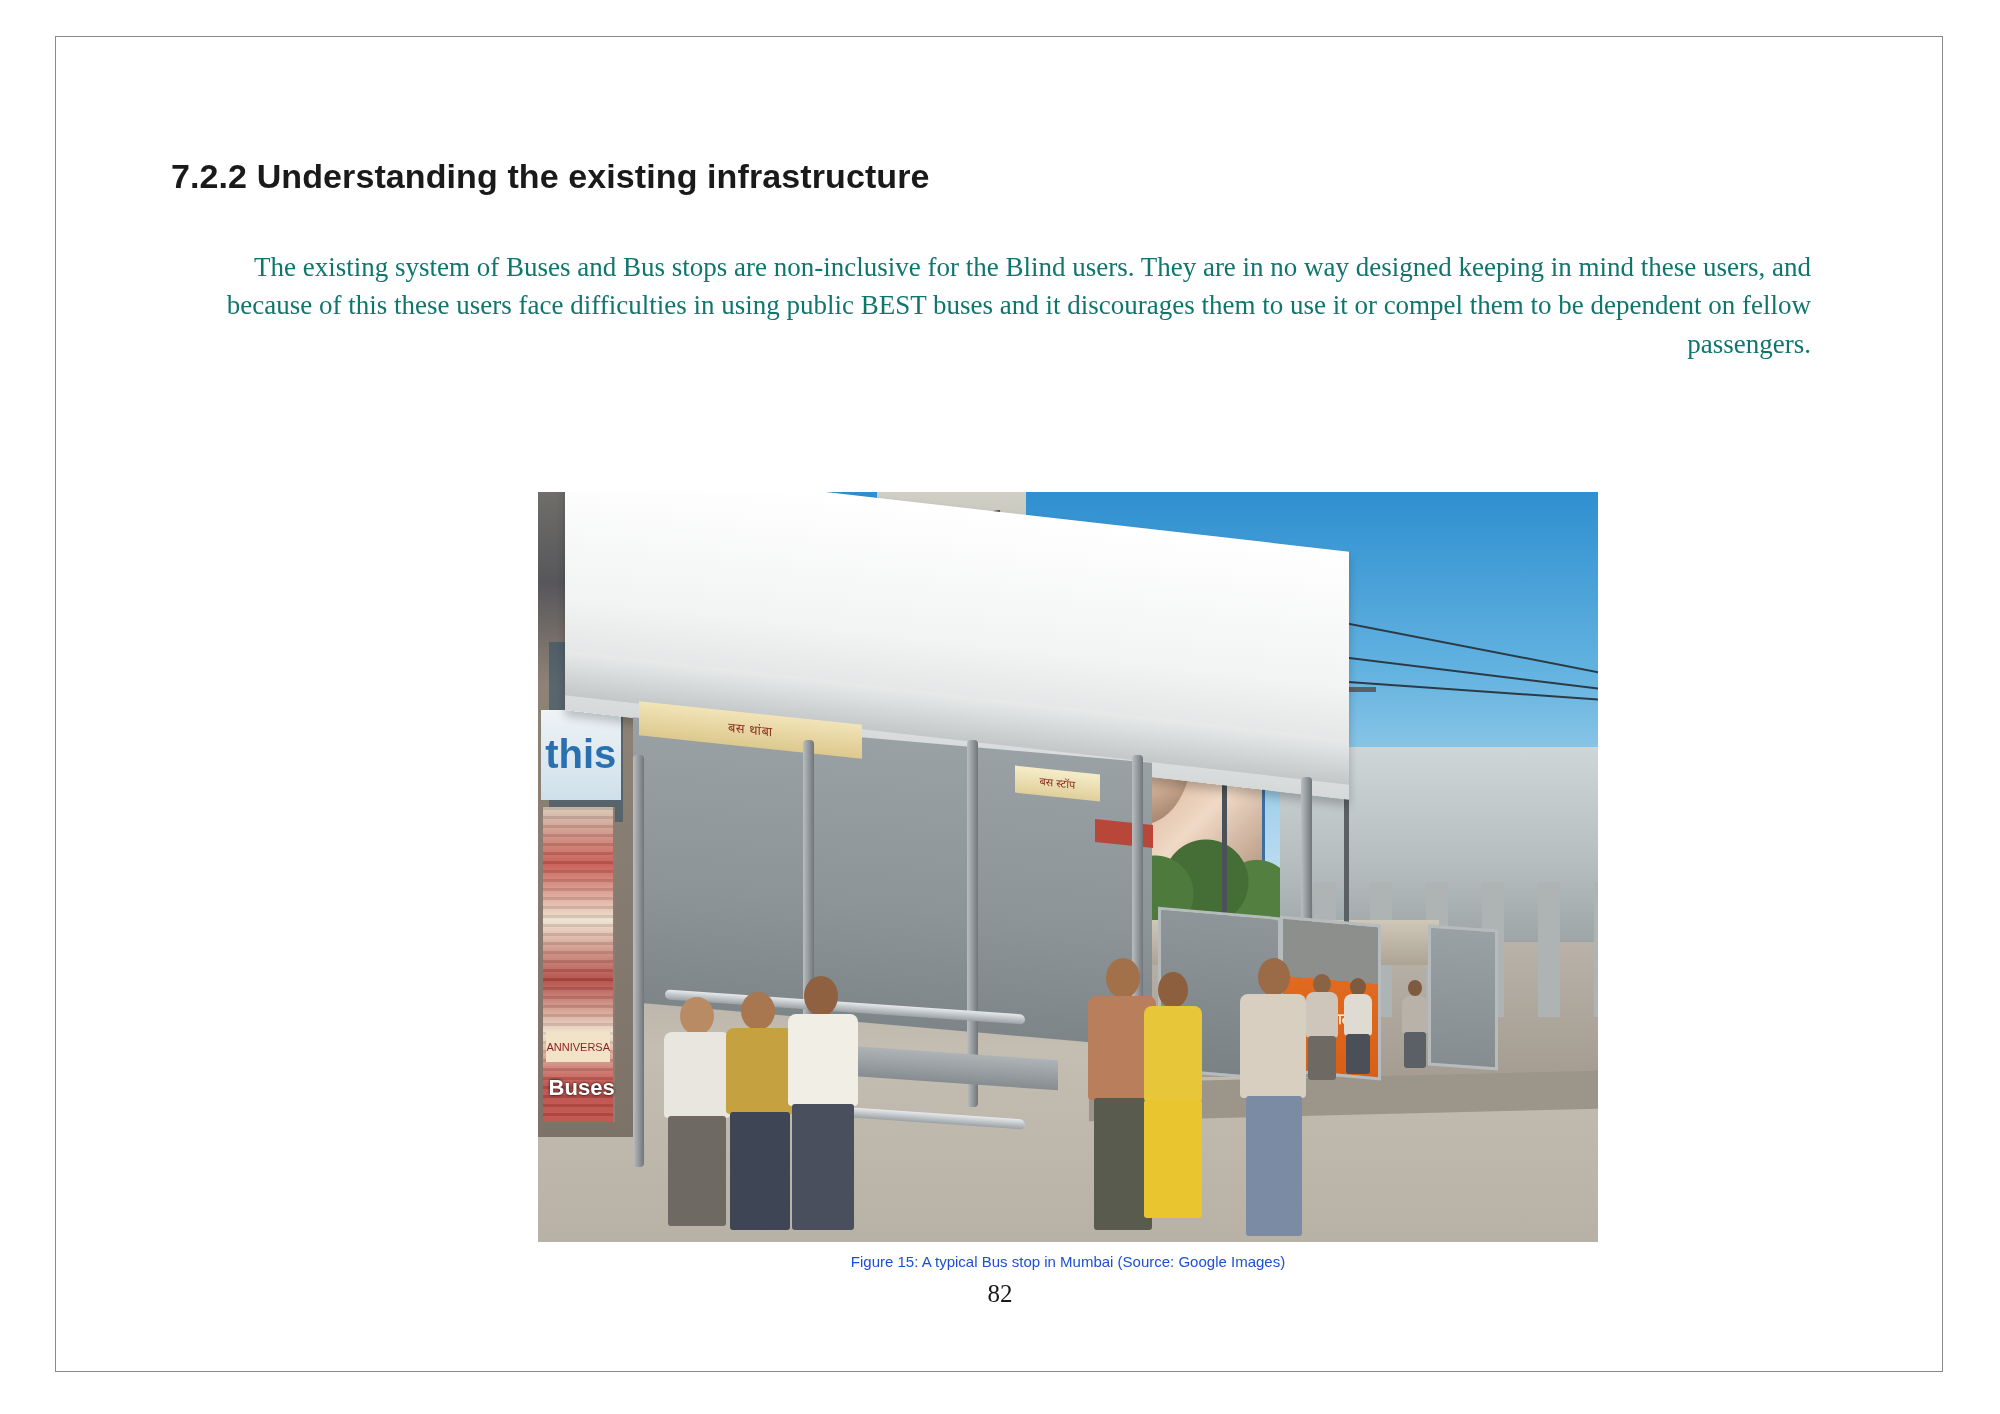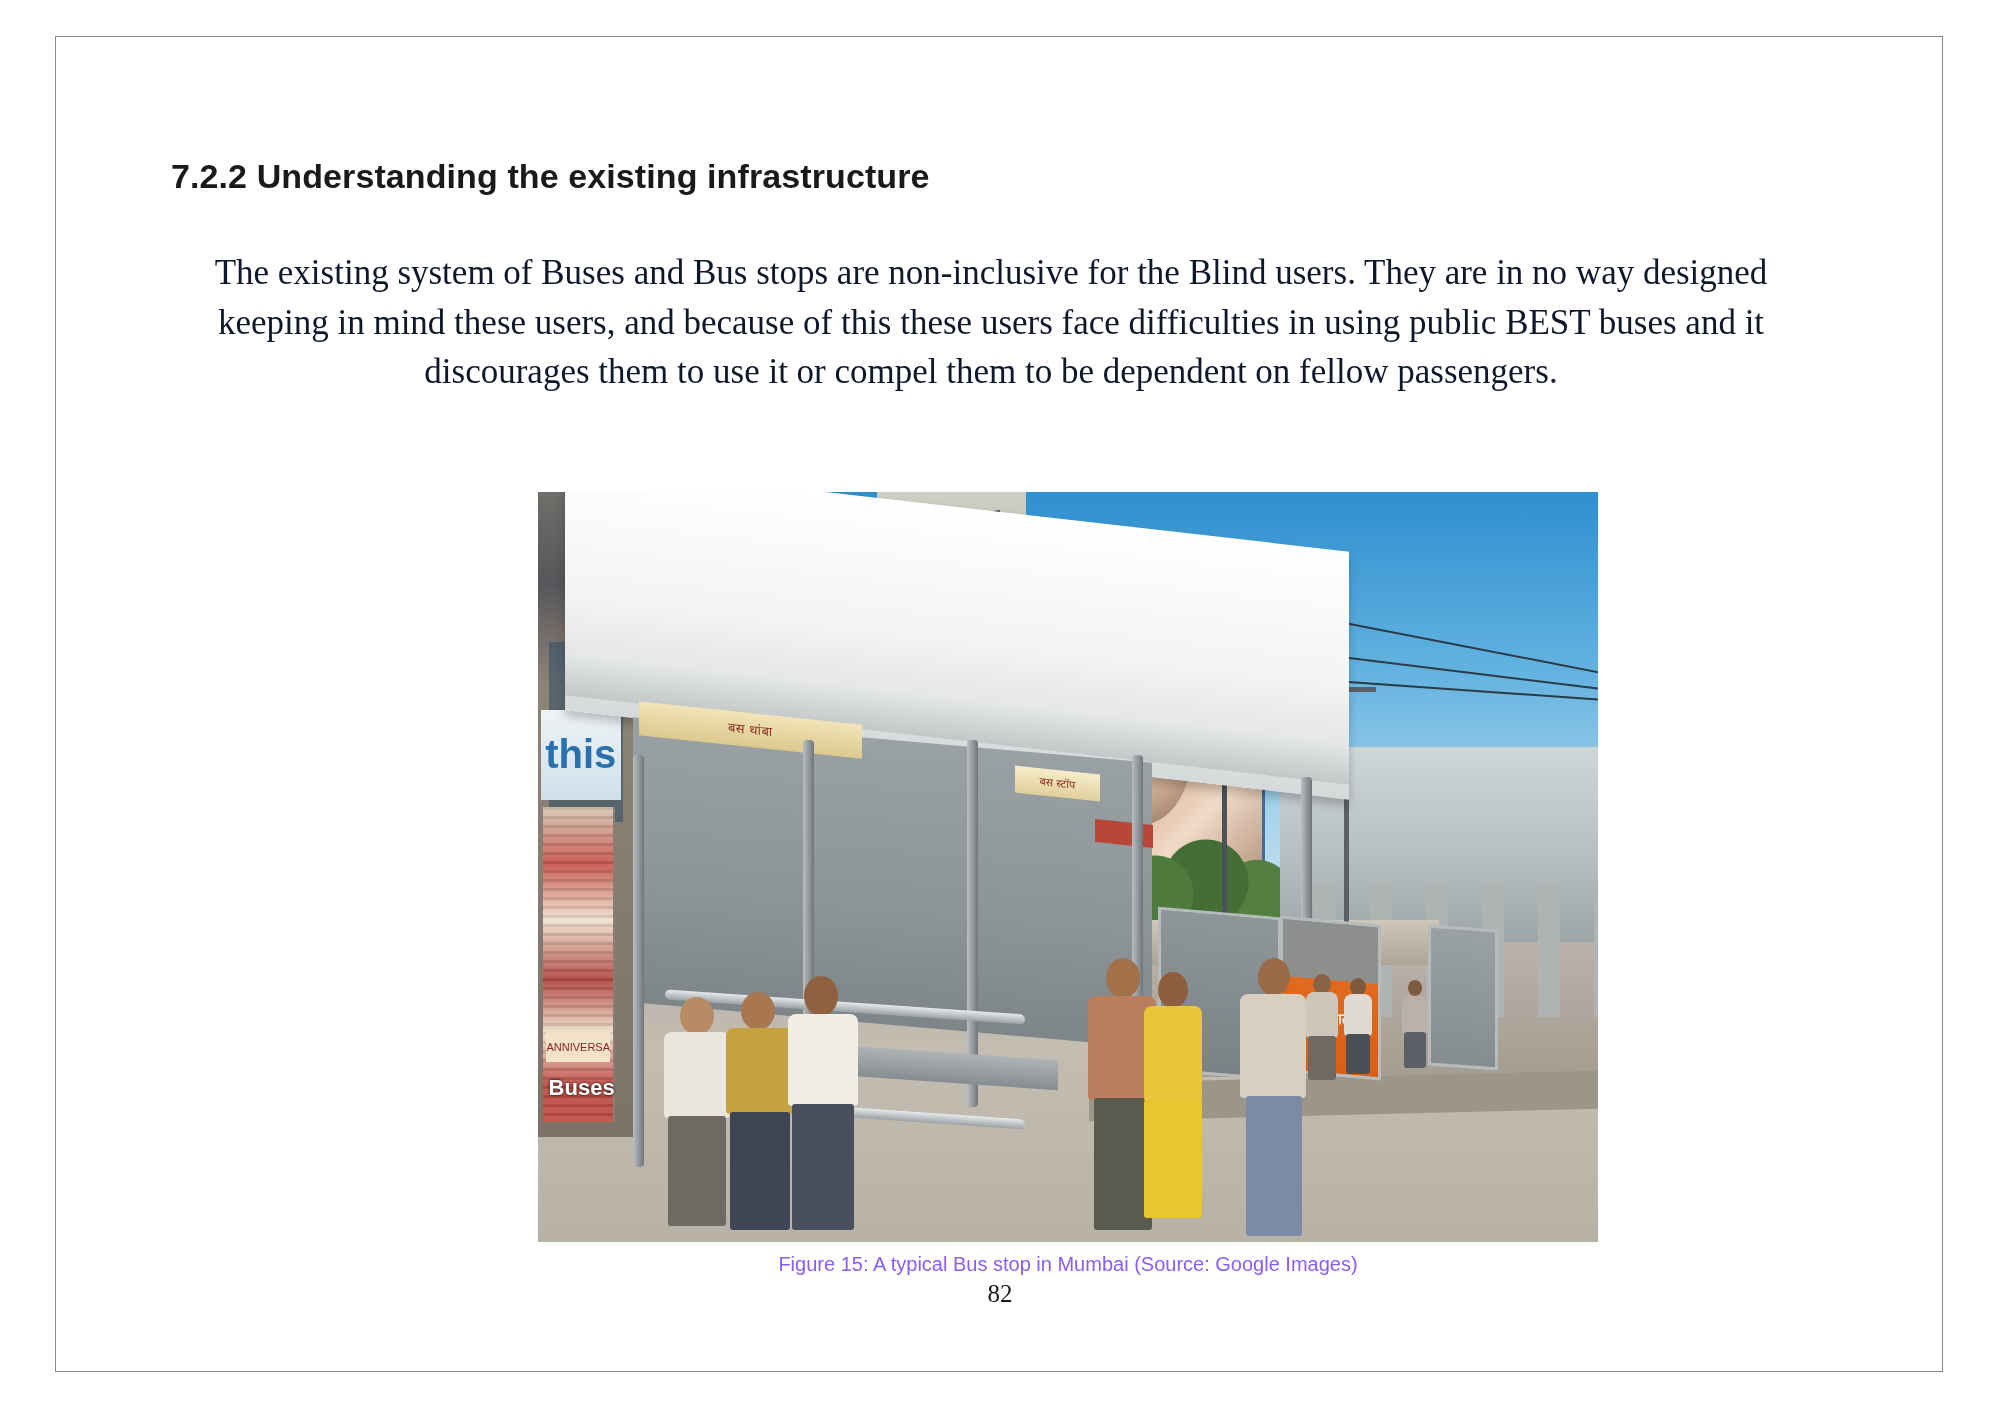--- a/index.html
+++ b/index.html
@@ -33,24 +33,24 @@
     font-family: "Liberation Sans", sans-serif;
     font-weight: bold;
     font-size: 34px;
     color: #1a1a1a;
     letter-spacing: 0.1px;
     margin: 0;
   }
   .body-text {
     margin-top: 52px;
     font-family: "Liberation Serif", serif;
-    font-size: 35px;
+    font-size: 27px;
     line-height: 1.42;
-    color: #0f172a;
-    text-align: center;
+    color: #0f766e;
+    text-align: right;
     width: 1640px;
   }
 
   
   .figure-wrap {
     position: absolute;
     left: 482px;
     top: 455px;
     width: 1060px;
   }
@@ -58,22 +58,22 @@
     position: relative;
     width: 1060px;
     height: 750px;
     overflow: hidden;
     background: #cfd6da;
   }
   .figure-caption {
     margin-top: 11px;
     text-align: center;
     font-family: "Liberation Sans", sans-serif;
-    font-size: 20px;
-    color: #8b5cf6;
+    font-size: 15px;
+    color: #1d4ed8;
   }
   .page-number {
     position: absolute;
     top: 1243px;
     left: 0;
     width: 1888px;
     text-align: center;
     font-family: "Liberation Serif", serif;
     font-size: 25px;
     color: #1a1a1a;

